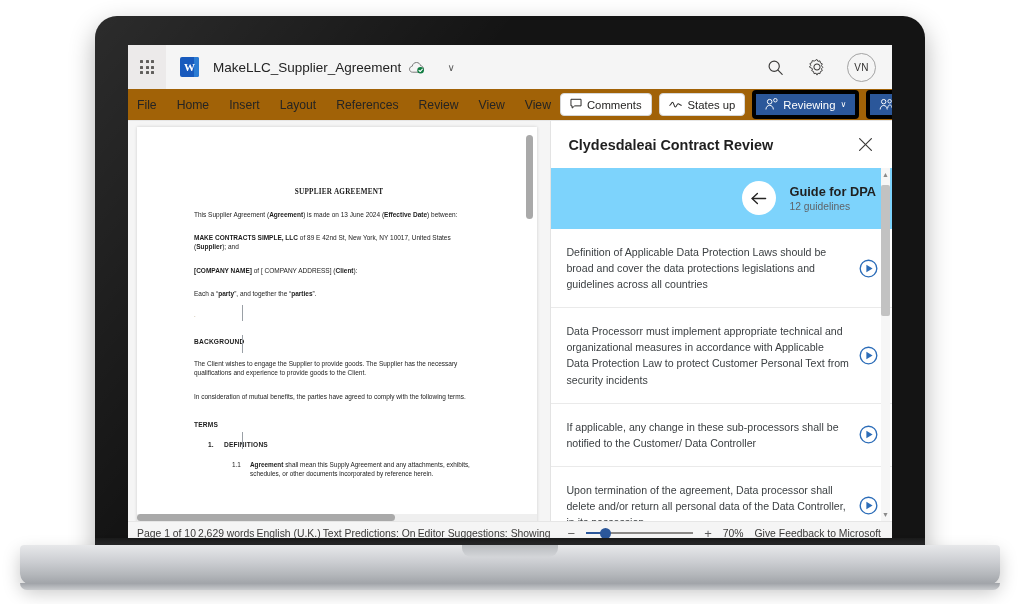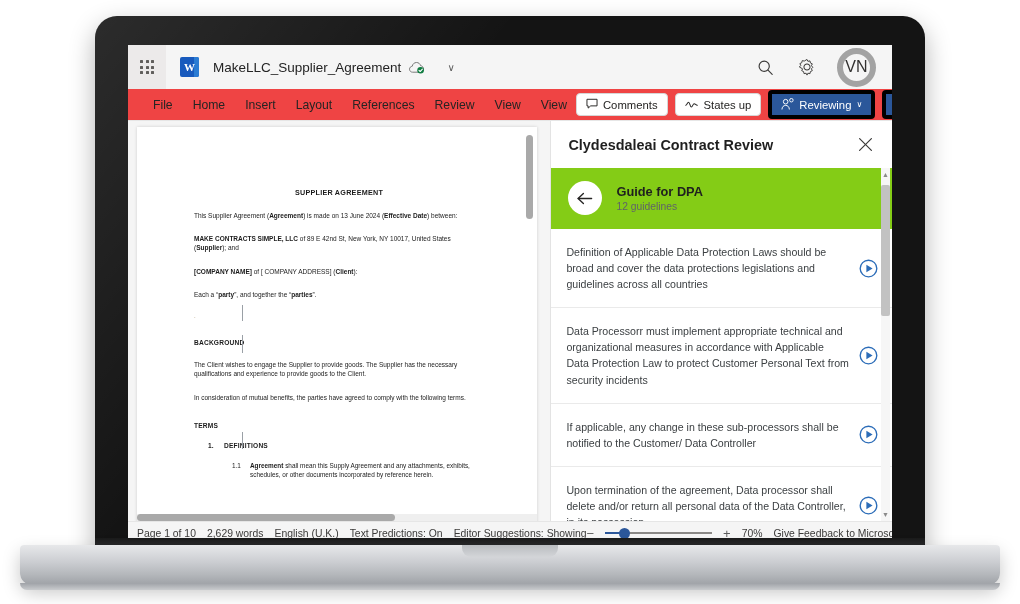--- a/index.html
+++ b/index.html
@@ -142,35 +142,35 @@
   }
   .tb-icon-btn {
     width: 24px; height: 24px;
     display: flex; align-items: center; justify-content: center;
     color: #3b3a39;
     cursor: pointer;
   }
   #avatar {
     width: 27px; height: 27px;
     border-radius: 50%;
-    border: 6px solid #a3a3a3;
+    border: 1px solid #a3a3a3;
     display: flex; align-items: center; justify-content: center;
-    font-size: 16px;
+    font-size: 10px;
     color: #323130;
     letter-spacing: .2px;
     cursor: pointer;
   }
 
   
   #ribbon {
     height: 31px;
-    background: #ef4444;
-    display: flex;
-    align-items: center;
-    padding-left: 16px;
+    background: #a16207;
+    display: flex;
+    align-items: center;
+    padding-left: 0;
     border-bottom: 1px solid #e6e6e6;
   }
   #tabs { display: flex; align-items: center; gap: 2px; }
   .tab {
     font-size: 12.2px;
     color: #252423;
     padding: 4px 9px;
     border-radius: 4px;
     cursor: pointer;
     white-space: nowrap;
@@ -231,21 +231,21 @@
     left: 57px; top: 28px;
     width: 290px;
   }
   .doc-h-center {
     text-align: center;
     font-size: 7.2px;
     font-weight: bold;
     color: #1b1b1b;
     letter-spacing: .25px;
     margin: 33px 0 0 0;
-    font-family: Liberation Sans, sans-serif;
+    font-family: Liberation Serif, serif;
   }
   .doc-p {
     font-size: 6.5px;
     line-height: 1.42;
     color: #1b1b1b;
     margin: 14px 0 0 0;
   }
   .doc-p b { font-weight: bold; }
   .doc-h {
     font-size: 6.6px;
@@ -338,26 +338,27 @@
     display: flex; align-items: center; justify-content: center;
     color: #3b3a39;
     cursor: pointer;
   }
   #panel-body {
     position: relative;
     flex: 1 1 auto;
     overflow: hidden;
   }
   #guide-header {
-    background: #84cc16;
+    background: #7dd3fc;
     display: flex;
     align-items: center;
     padding: 13px 16px 14px 17px;
     gap: 14px;
     cursor: pointer;
+    justify-content: flex-end;
   }
   #guide-back {
     width: 34px; height: 34px;
     background: #ffffff;
     border-radius: 50%;
     display: flex; align-items: center; justify-content: center;
     flex: 0 0 auto;
     cursor: pointer;
   }
   #guide-title {
@@ -420,21 +421,21 @@
     position: relative;
     height: 22px;
     background: #f5f5f5;
     border-top: 1px solid #e6e6e6;
     display: flex;
     align-items: center;
     padding: 0 11px 0 9px;
     font-size: 10.4px;
     color: #3b3a39;
   }
-  #status-left { display: flex; align-items: center; gap: 11px; }
+  #status-left { display: flex; align-items: center; gap: 2px; }
   .status-item { cursor: pointer; white-space: nowrap; }
   #status-right {
     margin-left: auto;
     display: flex;
     align-items: center;
     gap: 11px;
   }
   #zoom-minus, #zoom-plus {
     color: #5c5c5c;
     font-size: 13px;

